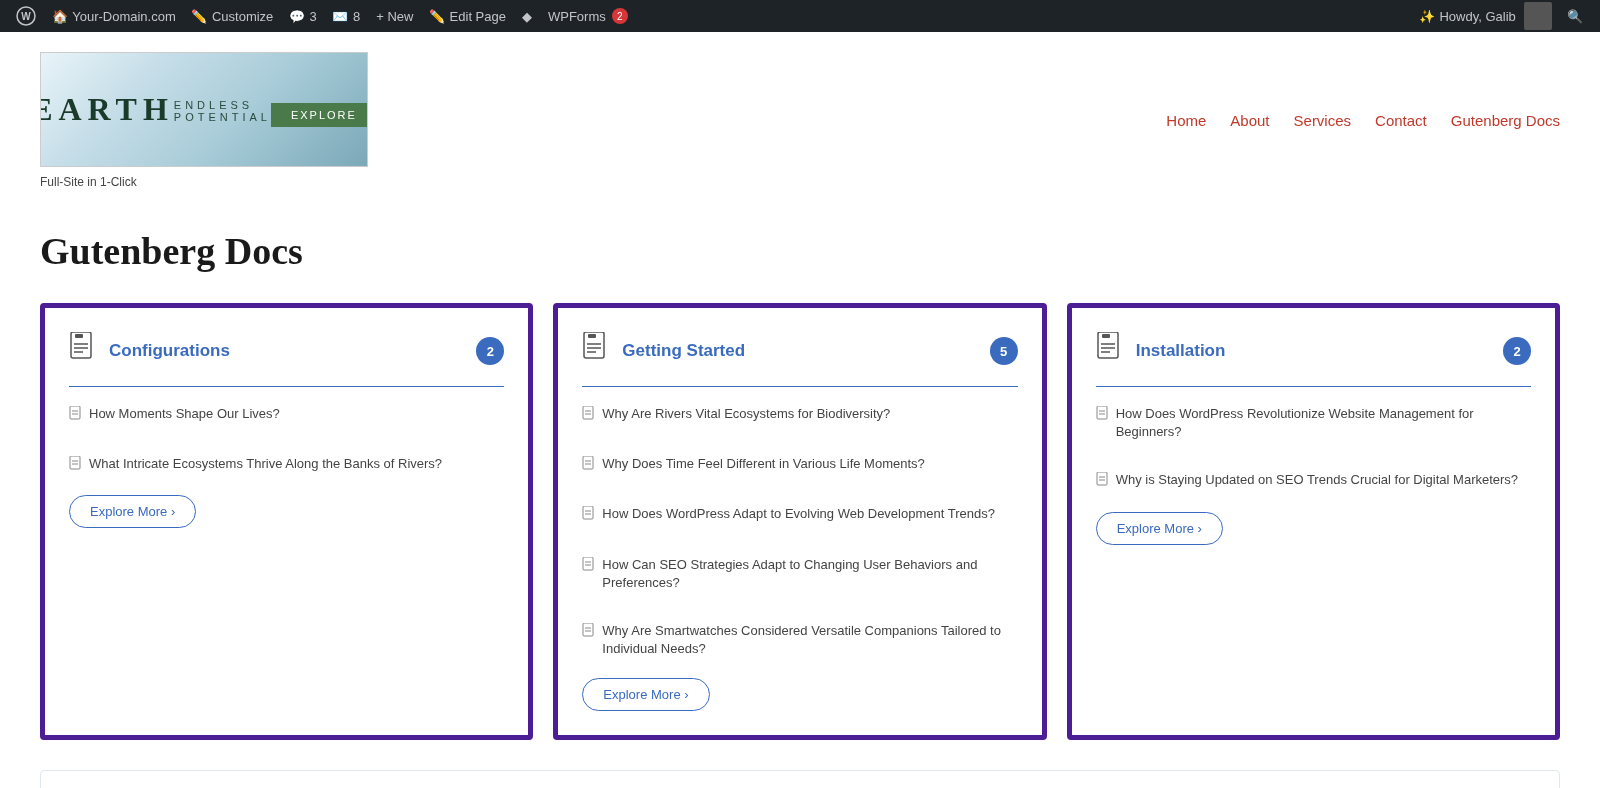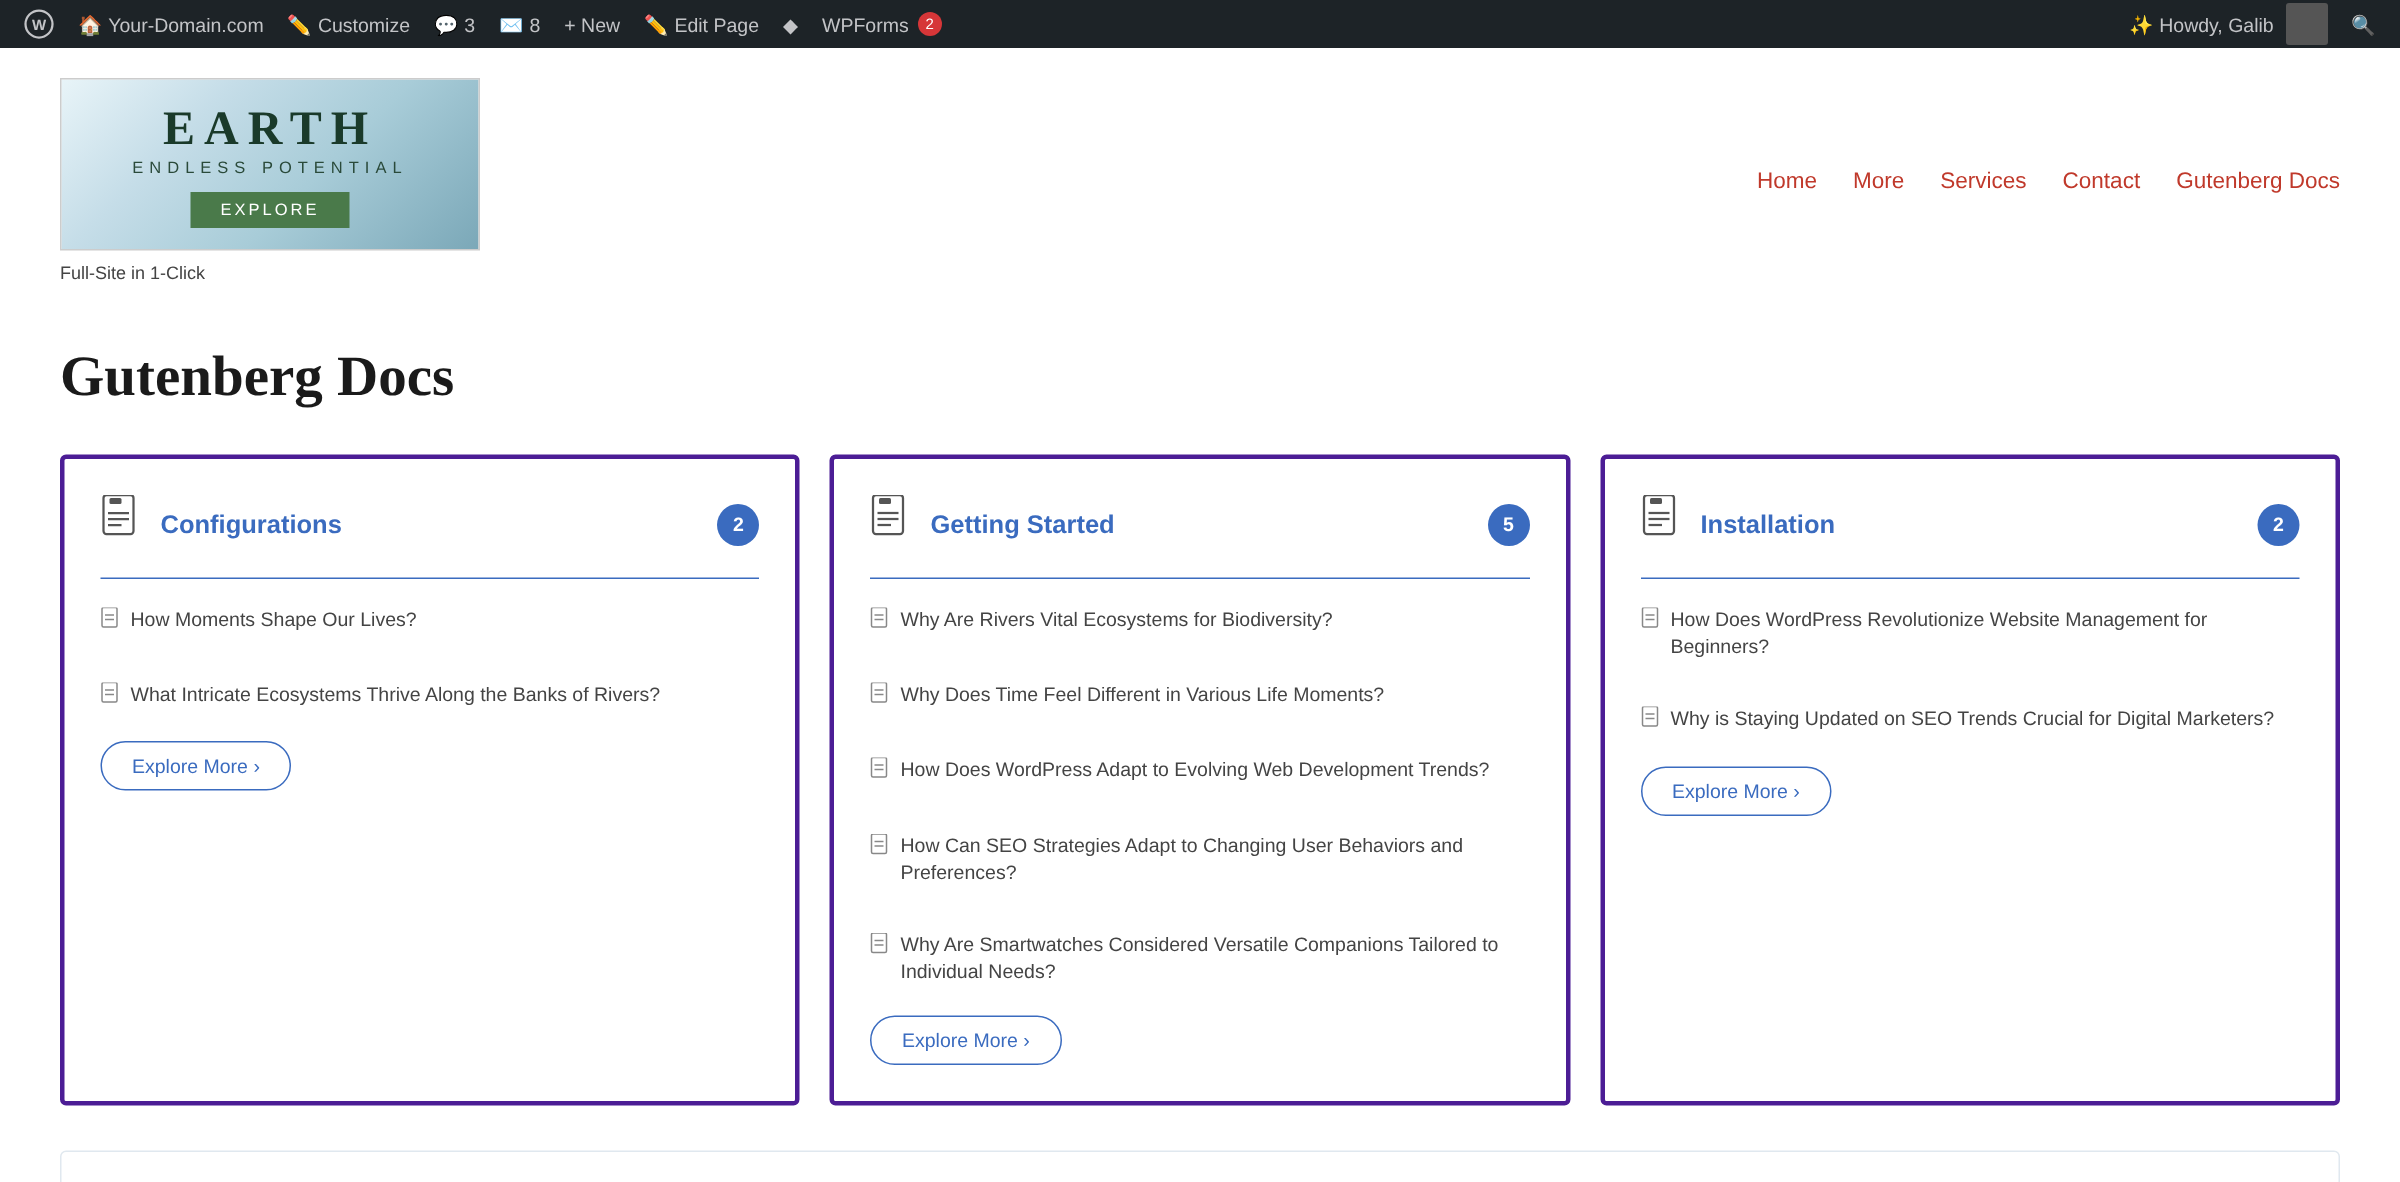--- a/index.html
+++ b/index.html
@@ -77,26 +77,26 @@
       justify-content: space-between;
       padding: 20px 40px;
       background: #fff;
     }
     .site-logo-area {
       display: flex;
       flex-direction: column;
       align-items: flex-start;
     }
     .logo-box {
-      width: 280px;
+      width: 328px;
       height: 115px;
       background: linear-gradient(135deg, #e8f4f8 0%, #c5dde8 30%, #a8ccd8 60%, #7ba8b8 100%);
       border: 1px solid #ccc;
       display: flex;
-      flex-direction: column;
+      flex-direction: row;
       align-items: center;
       justify-content: center;
       position: relative;
       overflow: hidden;
     }
     .logo-earth {
       font-size: 32px;
       font-weight: 900;
       color: #1a3a2a;
       letter-spacing: 6px;
@@ -151,21 +151,21 @@
     }
 
     
     .docs-grid {
       display: grid;
       grid-template-columns: 1fr 1fr 1fr;
       gap: 20px;
       margin-bottom: 30px;
     }
     .doc-card {
-      border: 3px solid #4c1d95;
+      border: 5px solid #4c1d95;
       border-radius: 4px;
       padding: 24px;
       background: #fff;
       position: relative;
     }
     .doc-card-header {
       display: flex;
       align-items: center;
       justify-content: space-between;
       margin-bottom: 16px;
@@ -311,21 +311,21 @@
       <div class="site-logo-area">
         <div class="logo-box">
           <span class="logo-earth">EARTH</span>
           <span class="logo-sub">ENDLESS POTENTIAL</span>
           <button class="logo-btn">EXPLORE</button>
         </div>
         <span class="logo-tagline">Full-Site in 1-Click</span>
       </div>
       <nav class="site-nav">
         <a>Home</a>
-        <a>More</a>
+        <a>About</a>
         <a>Services</a>
         <a>Contact</a>
         <a>Gutenberg Docs</a>
       </nav>
     </div>
 
     <div class="page-content">
       <h1 class="page-title">Gutenberg Docs</h1>
 
       <div class="docs-grid">

